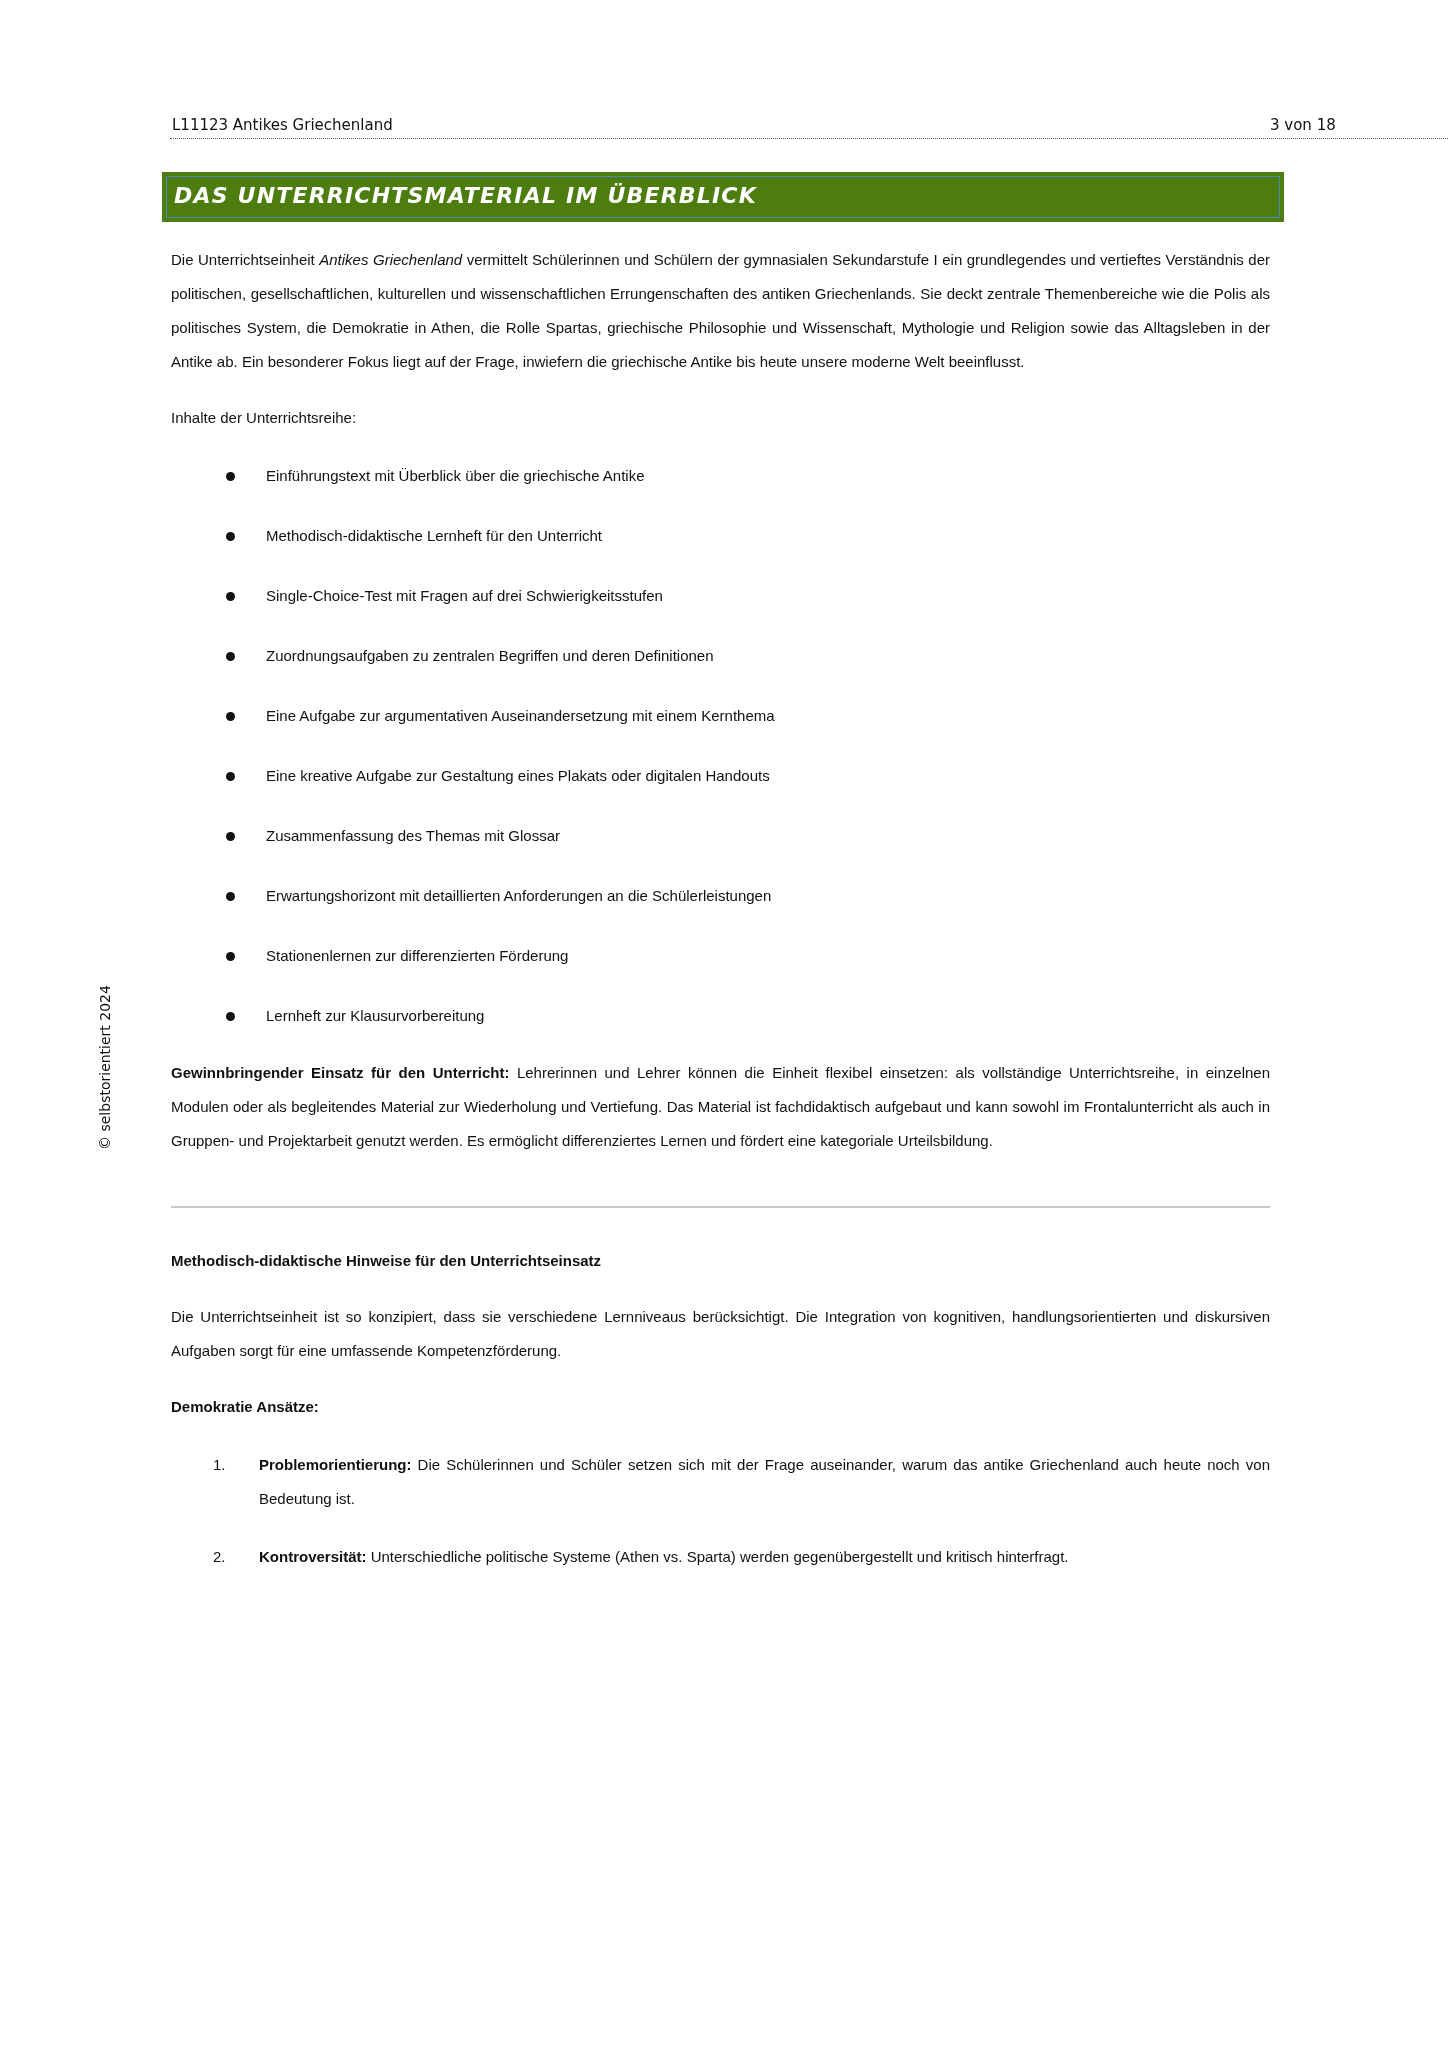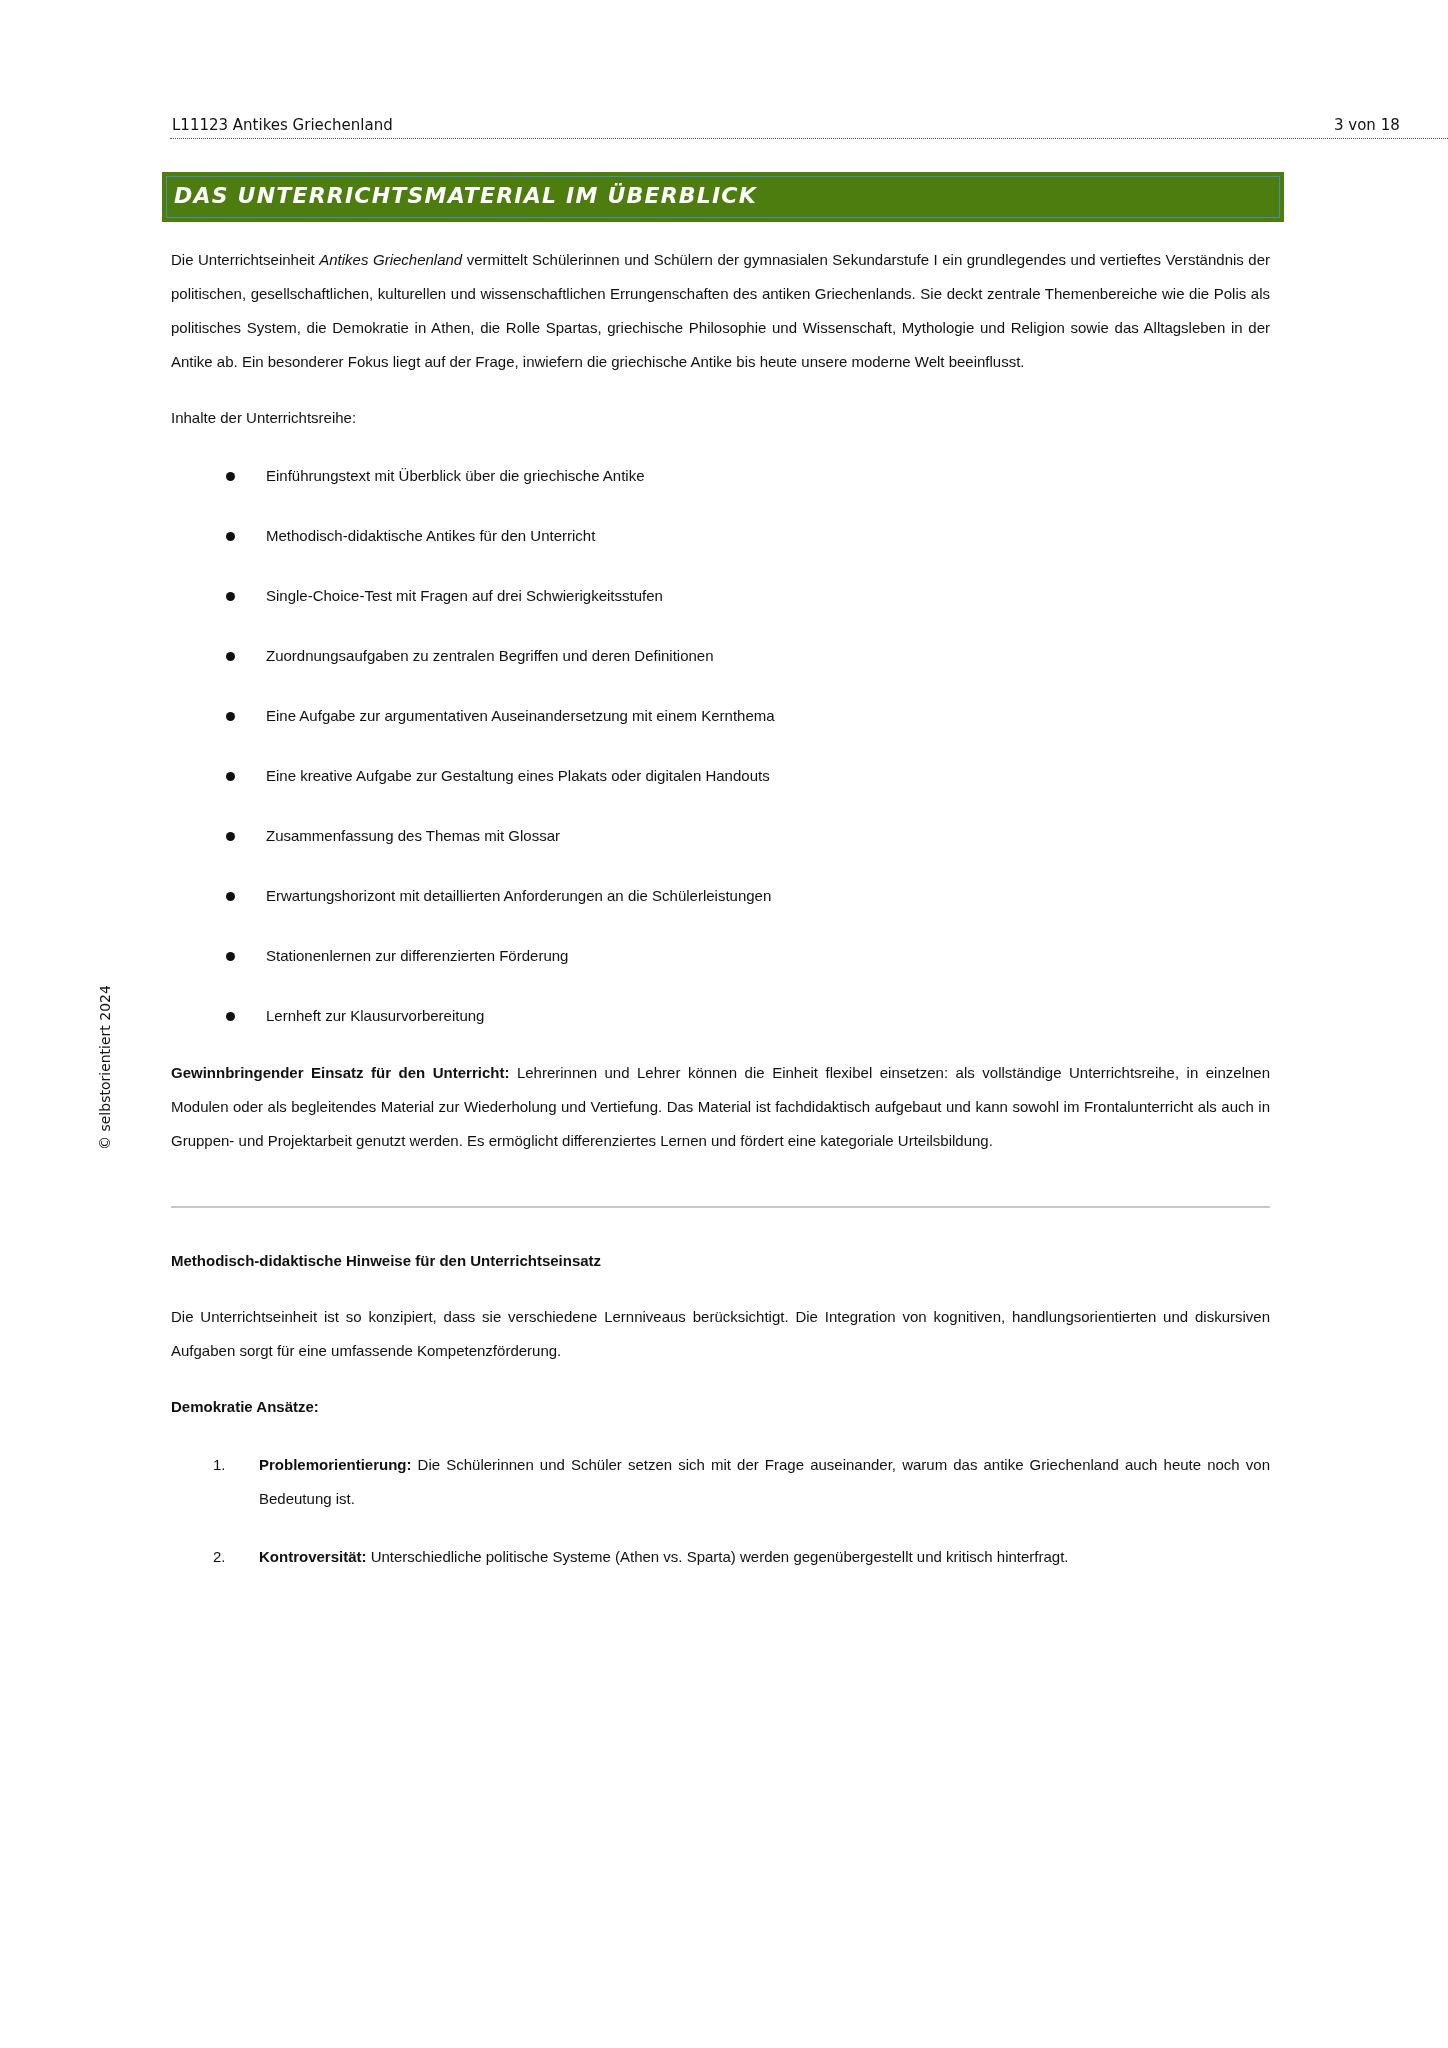--- a/index.html
+++ b/index.html
@@ -6,21 +6,21 @@
     body {
       width: 1448px; height: 2048px; position: relative; overflow: hidden;
       font-family: "Liberation Sans", sans-serif; color: #111;
     }
     .page-header {
       position: absolute; left: 170px; top: 114px; width: 1278px; height: 24px;
       border-bottom: 1px dotted #555;
       font-family: "DejaVu Sans", sans-serif; font-size: 15px; color: #111;
     }
     .page-header .left { position: absolute; left: 2px; top: 2px; }
-    .page-header .right { position: absolute; left: 1164px; top: 2px; text-align: center; }
+    .page-header .right { position: absolute; left: 1100px; top: 2px; text-align: center; }
 
     .banner {
       position: absolute; left: 162px; top: 172px; width: 1122px; height: 50px;
       background: #4d7c0f; box-sizing: border-box; font-style: italic;
     }
     .banner::before {
       content: ""; position: absolute; left: 4px; right: 4px; top: 4px; bottom: 4px;
       border: 1px solid #4f8aa6;
     }
     .banner-title {
@@ -73,21 +73,21 @@
 
 <div class="side-copyright">© selbstorientiert 2024</div>
 
 <div class="content">
   <p class="intro"><span>Die Unterrichtseinheit </span><i>Antikes Griechenland</i><span> vermittelt Schülerinnen und Schülern der gymnasialen Sekundarstufe I ein grundlegendes und vertieftes Verständnis der politischen, gesellschaftlichen, kulturellen und wissenschaftlichen Errungenschaften des antiken Griechenlands. Sie deckt zentrale Themenbereiche wie die Polis als politisches System, die Demokratie in Athen, die Rolle Spartas, griechische Philosophie und Wissenschaft, Mythologie und Religion sowie das Alltagsleben in der Antike ab. Ein besonderer Fokus liegt auf der Frage, inwiefern die griechische Antike bis heute unsere moderne Welt beeinflusst.</span></p>
 
   <p class="subhead">Inhalte der Unterrichtsreihe:</p>
 
   <ul class="bullets">
     <li><span class="dot"></span><span>Einführungstext mit Überblick über die griechische Antike</span></li>
-    <li><span class="dot"></span><span>Methodisch-didaktische Antikes für den Unterricht</span></li>
+    <li><span class="dot"></span><span>Methodisch-didaktische Lernheft für den Unterricht</span></li>
     <li><span class="dot"></span><span>Single-Choice-Test mit Fragen auf drei Schwierigkeitsstufen</span></li>
     <li><span class="dot"></span><span>Zuordnungsaufgaben zu zentralen Begriffen und deren Definitionen</span></li>
     <li><span class="dot"></span><span>Eine Aufgabe zur argumentativen Auseinandersetzung mit einem Kernthema</span></li>
     <li><span class="dot"></span><span>Eine kreative Aufgabe zur Gestaltung eines Plakats oder digitalen Handouts</span></li>
     <li><span class="dot"></span><span>Zusammenfassung des Themas mit Glossar</span></li>
     <li><span class="dot"></span><span>Erwartungshorizont mit detaillierten Anforderungen an die Schülerleistungen</span></li>
     <li><span class="dot"></span><span>Stationenlernen zur differenzierten Förderung</span></li>
     <li style="height:50px;"><span class="dot"></span><span>Lernheft zur Klausurvorbereitung</span></li>
   </ul>
 

